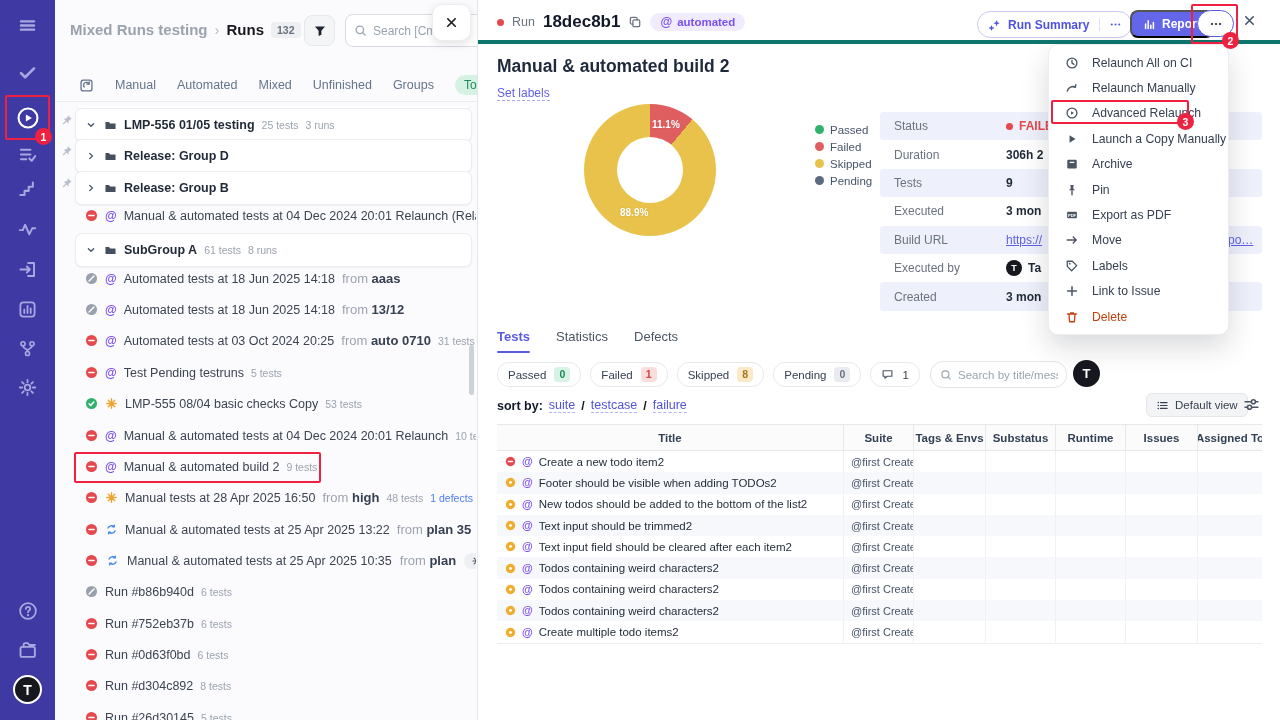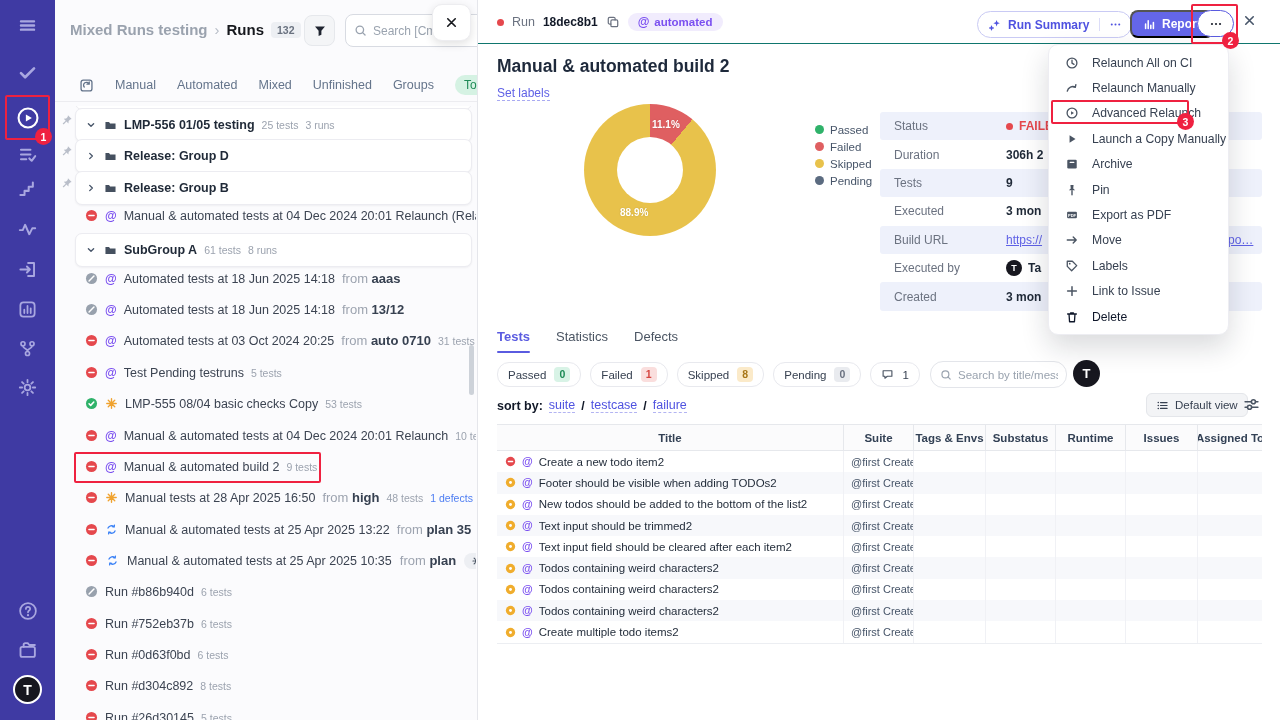--- a/index.html
+++ b/index.html
@@ -41,25 +41,25 @@
   .meta{font-size:10.5px;color:#9ca3af}
   .meta-from{font-size:13px;color:#9ca3af}
   .meta-from b{color:#374151}
   .meta-defects{font-size:10.5px;color:#4d7df2}
   .env-badge{display:inline-flex;align-items:center;gap:4px;background:#edeff3;color:#4b5563;font-size:10.5px;font-weight:600;padding:2px 8px;border-radius:10px}
   .kind-at{color:#7a4ff0;font-weight:700;font-size:12px;line-height:1}
   .panel-scrollbar{position:absolute;left:414px;top:345px;width:5px;height:50px;background:#cdd2d9;border-radius:3px;cursor:pointer}
 
   
   #main{position:absolute;left:478px;top:0;width:802px;height:720px;background:#fff}
-  #topbar{position:absolute;left:0;top:0;width:802px;height:44px;border-bottom:1px solid #0f766e}
+  #topbar{position:absolute;left:0;top:0;width:802px;height:44px;border-bottom:4px solid #0f766e}
   .run-meta{position:absolute;left:19px;top:0;height:44px;display:flex;align-items:center;gap:8px}
   .red-dot{width:7px;height:7px;border-radius:50%;background:#e5484d}
   .run-word{font-size:12.5px;color:#6b7280}
-  .run-id{font-size:12px;font-weight:700;color:#111827}
+  .run-id{font-size:17px;font-weight:700;color:#111827}
   .copy-ic{color:#6b7280;cursor:pointer}
   .auto-chip{display:inline-flex;align-items:center;gap:5px;background:#f1ecfd;color:#7a4ff0;font-size:11.5px;font-weight:600;padding:3px 10px;border-radius:11px;cursor:pointer}
   .btn-runsum{position:absolute;left:499px;top:11px;height:27px;display:flex;align-items:center;border:1px solid #c9caf4;border-radius:14px;background:#fff;color:#4f52e0;font-size:12px;font-weight:700;cursor:pointer}
   .btn-runsum .seg1{display:flex;align-items:center;gap:6px;padding:0 10px}
   .btn-runsum .seg2{padding:0 9px;border-left:1px solid #dcddf8;display:flex;align-items:center}
   .btn-report{position:absolute;left:652px;top:10px;height:28px;display:flex;align-items:center;gap:6px;padding:0 11px;background:#6466e9;border-radius:8px;color:#fff;font-size:12px;font-weight:700;cursor:pointer}
   .btn-more{position:absolute;left:719px;top:10px;width:37px;height:27px;border:1.5px solid #5a5be0;border-radius:14px;background:#fff;color:#1f2430;display:flex;align-items:center;justify-content:center;cursor:pointer}
   .btn-close-main{position:absolute;left:764px;top:13px;color:#475569;cursor:pointer}
   #page-title{position:absolute;left:19px;top:56px;font-size:17.5px;font-weight:700;color:#1e293b}
   #set-labels{position:absolute;left:19px;top:86px;font-size:12px;color:#5f61e6;border-bottom:1px dashed #a9aaf2;cursor:pointer}
@@ -119,21 +119,21 @@
   .trow{display:grid;grid-template-columns:346px 70px 72px 70px 70px 72px 1fr;height:21.3px;cursor:pointer}
   .trow.alt{background:#f7f8fb}
   .td-title{display:flex;align-items:center;gap:6px;padding-left:8px;overflow:hidden;white-space:nowrap}
   .td-title .t{font-size:11.5px;color:#1f2937}
   .td{font-size:11px;color:#475569;display:flex;align-items:center;padding-left:7px;border-left:1px solid #f0f1f5;overflow:hidden;white-space:nowrap}
 
   
   #ctx-menu{position:absolute;left:1048px;top:44px;width:181px;background:#fff;border:1px solid #ededf2;border-radius:10px;box-shadow:0 12px 28px rgba(18,25,38,.16);padding:5px 0;z-index:50}
   .mi{display:flex;align-items:center;gap:13px;height:25.4px;padding:0 16px;font-size:12.2px;color:#374151;cursor:pointer;white-space:nowrap}
   .mi .ic{color:#4b5563}
-  .mi.danger,.mi.danger .ic{color:#0f172a}
+  .mi.danger,.mi.danger .ic{color:#c2410c}
 
   
   .ann-box{position:absolute;border:2.5px solid #ef2140;border-radius:2px;z-index:60;pointer-events:none}
   .ann-badge{position:absolute;width:17px;height:17px;border-radius:50%;background:#ef2140;color:#fff;font-size:10.5px;font-weight:700;display:flex;align-items:center;justify-content:center;z-index:70;pointer-events:none}
 </style>
 </head>
 <body>
 
 <div id="app">
 

